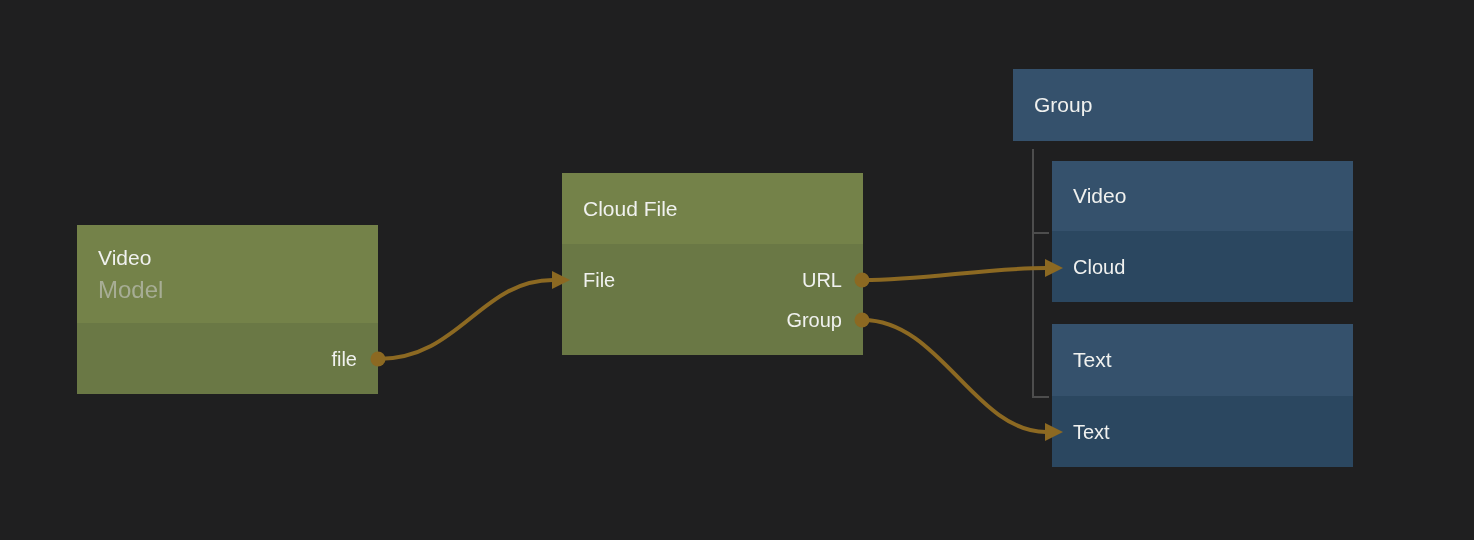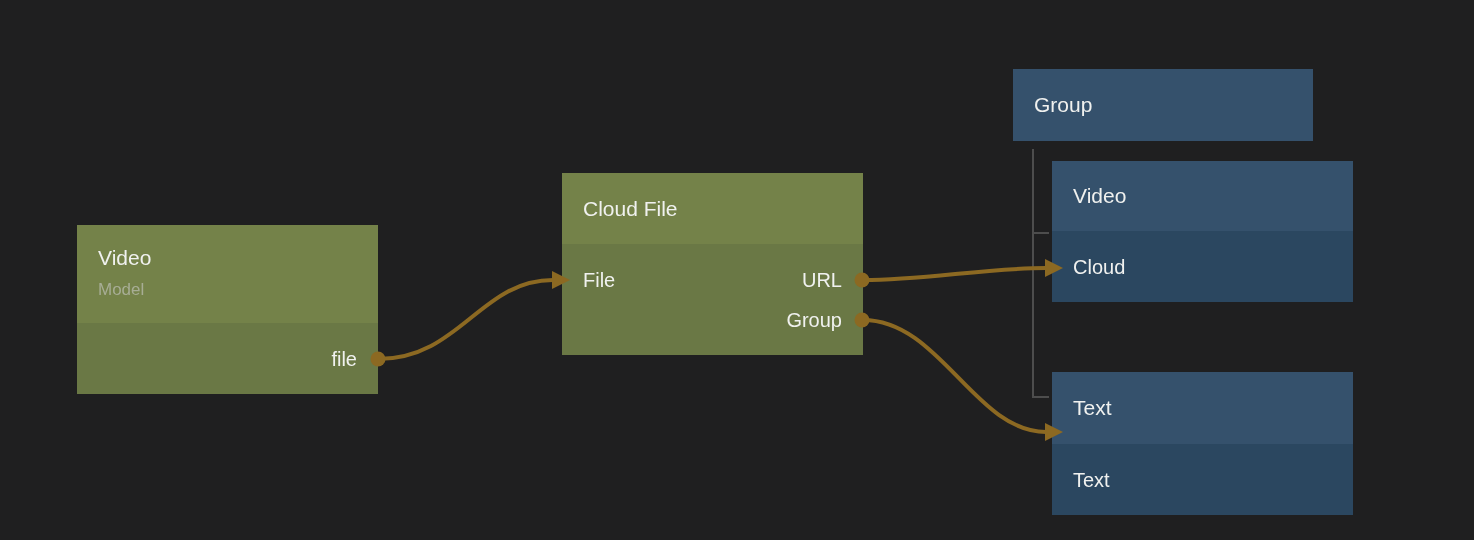--- a/index.html
+++ b/index.html
@@ -20,21 +20,21 @@
     box-sizing: border-box;
   }
   .node .title {
     color: #f0f1ef;
     font-size: 21px;
     line-height: 32px;
     white-space: nowrap;
   }
   .node .subtitle {
     color: #a7ad95;
-    font-size: 17px;
+    font-size: 24px;
     line-height: 32px;
     white-space: nowrap;
   }
   .green .header { background: #748249; height: 71px; }
   .green .header.tall { height: 98px; }
   .green .body { background: #6a7845; text-align: center; }
   .blue .header { background: #35516c; height: 71px; }
   .blue .header.short { height: 70px; }
   .blue .header.h72 { height: 72px; }
   .blue .body { background: #2b4760; }
@@ -103,21 +103,21 @@
     <div class="header short">
       <div class="title">Video</div>
     </div>
     <div class="body">
       <div class="row">
         <span class="left-label">Cloud</span>
       </div>
     </div>
   </div>
 
-  <div class="node blue" style="left:1052px; top:324px; width:301px;margin-top:48px;">
+  <div class="node blue" style="left:1052px; top:324px; width:301px;">
     <div class="header h72">
       <div class="title">Text</div>
     </div>
     <div class="body">
       <div class="row">
         <span class="left-label">Text</span>
       </div>
     </div>
   </div>
 

